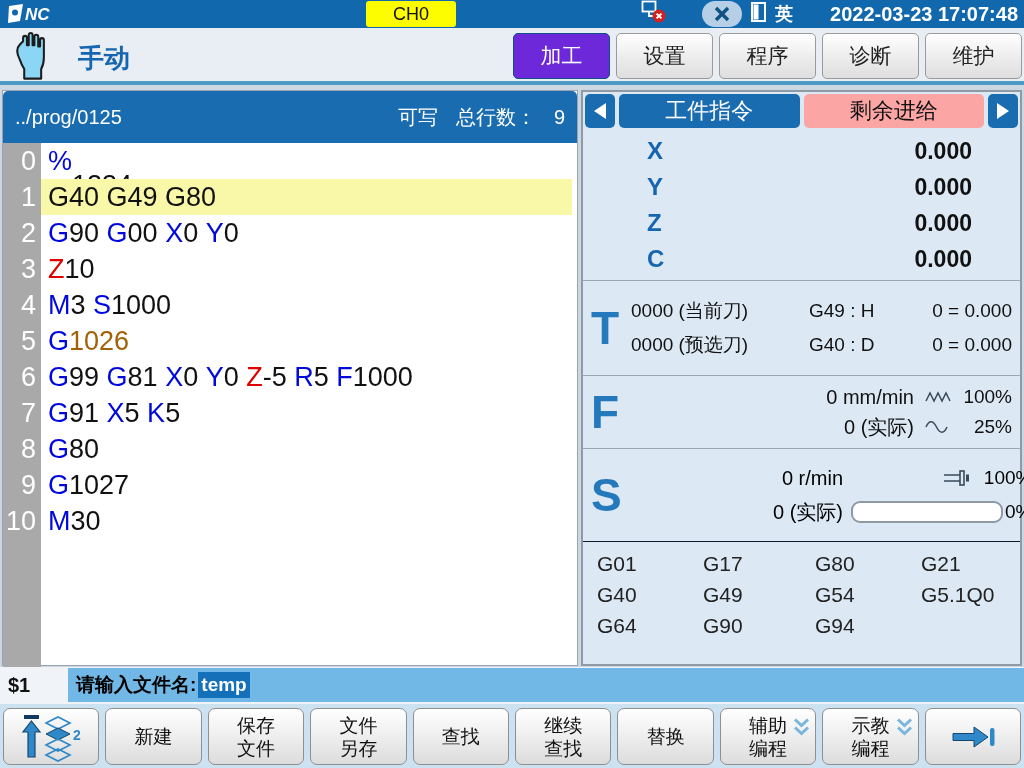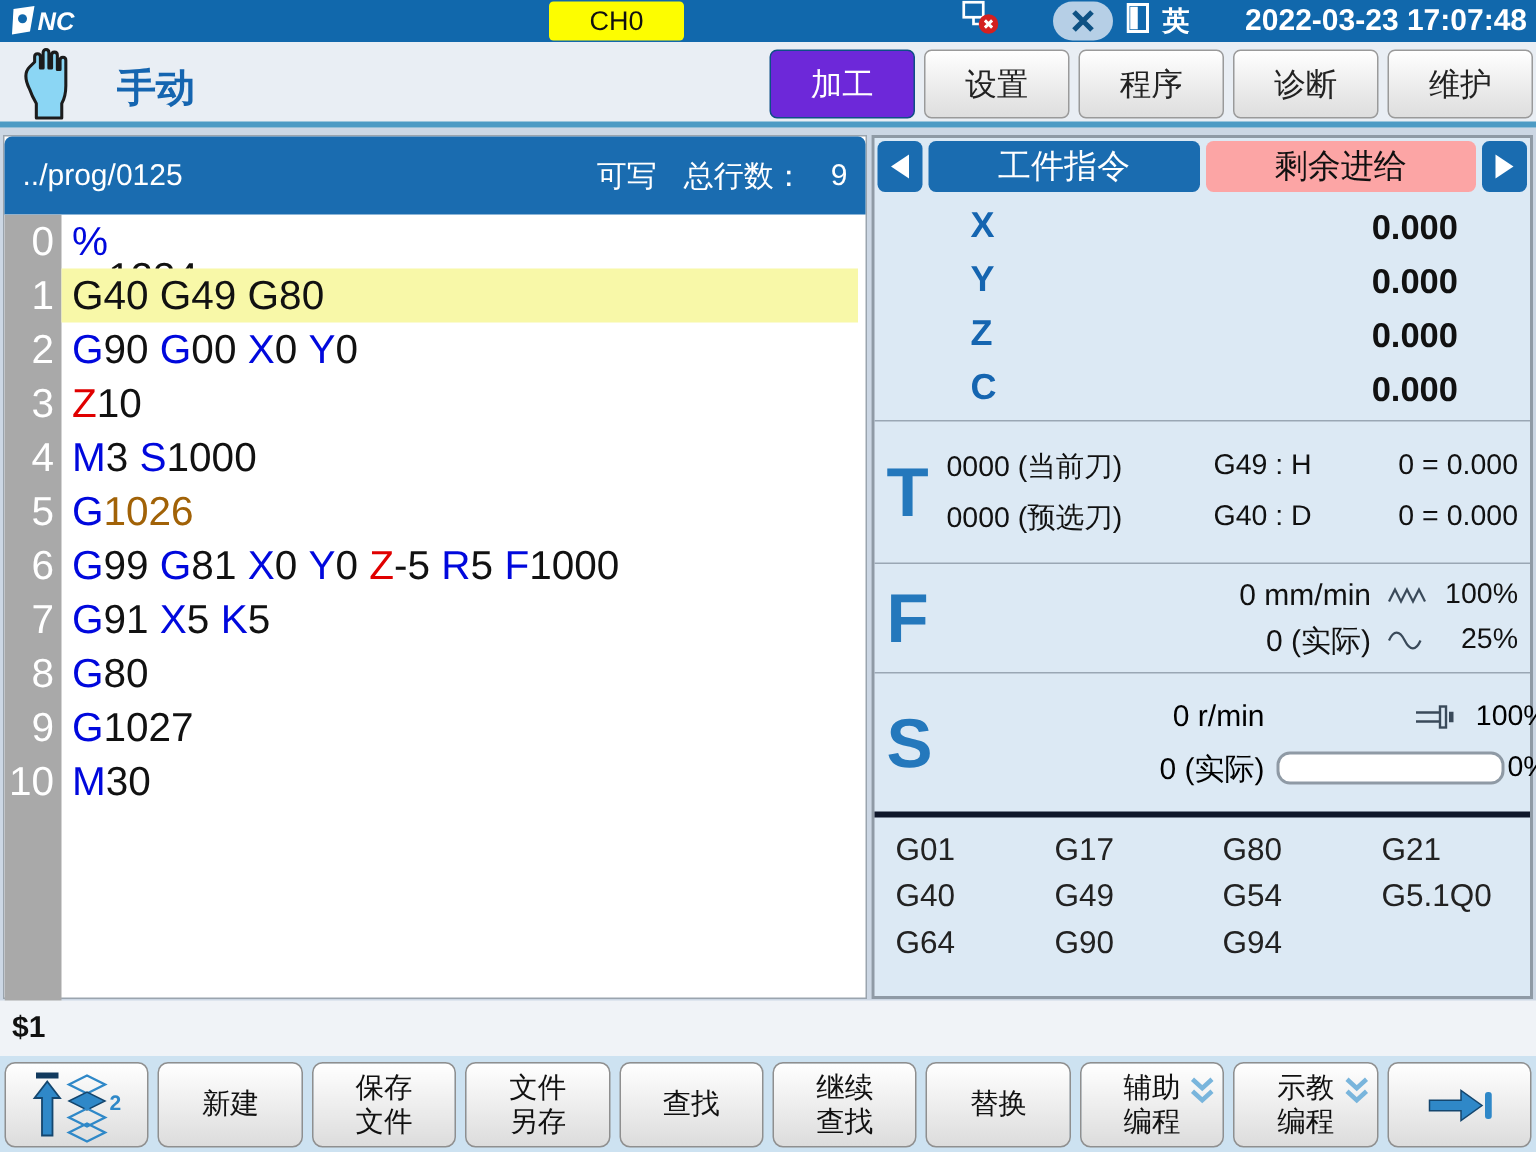--- a/index.html
+++ b/index.html
@@ -65,21 +65,21 @@
   .prow .ppct { text-align:right; font-size:19px; }
   .spindle-sec { height:93px; }
   .srow1 { display:grid; grid-template-columns:212px 1fr 36px 56px; align-items:center; font-size:20px; height:34px; }
   .srow1 .pval { text-align:right; }
   .srow1 .picon { grid-column:3; display:flex; justify-content:center; }
   .srow1 .ppct { text-align:right; font-size:19px; }
   .srow2 { display:grid; grid-template-columns:212px 8px 152px 1fr; align-items:center; font-size:20px; height:34px; }
   .srow2 .pval { text-align:right; }
   .sbar { grid-column:3; width:152px; height:22px; background:#fff; border:2px solid #8f9aa5; border-radius:9px; }
   .srow2 .ppct { font-size:19px; padding-left:2px; }
-  .gcode-sec { border-top:4px solid #0f172a; padding:10px 0 0 14px; display:grid;
+  .gcode-sec { border-top:1px solid #0f172a; padding:10px 0 0 14px; display:grid;
     grid-template-columns:106px 112px 106px 106px; grid-auto-rows:31px; font-size:21px; color:#222; }
 
   
   .statusbar { position:absolute; left:0; top:667px; width:1024px; height:37px; background:#f0f3f7; }
   .sb-channel { position:absolute; left:8px; top:0; height:37px; display:flex; align-items:center; font-size:20px; font-weight:bold; color:#111; }
   .sb-input { position:absolute; left:68px; right:0; top:1px; bottom:2px; background:#72b8e6; display:flex; align-items:center; padding-left:8px; }
   .sb-prompt { font-size:19px; font-weight:bold; color:#000; }
   .sb-value { font-size:19px; font-weight:bold; color:#fff; background:#1470b8; padding:2px 3px; margin-left:2px; }
 
   
@@ -318,20 +318,24 @@
         <span>G54</span>
         <span>G5.1Q0</span>
         <span>G64</span>
         <span>G90</span>
         <span>G94</span>
       </div>
   </div>
 
   <div class="statusbar">
     <span class="sb-channel">$1</span>
+    <div class="sb-input">
+      <span class="sb-prompt">请输入文件名:</span>
+      <span class="sb-value">temp</span>
+    </div>
   </div>
 
   <div class="toolbar" id="toolbar-buttons">
       <div class="tb-btn">
         <span class="tb-iconwrap">
           <svg width="62" height="50" viewBox="0 0 62 50">
             <rect x="4" y="3" width="15" height="4" fill="#123a5e"></rect>
             <path d="M11.5 9 L20 20 H15 V45 H8 V20 H3 Z" fill="#2f88c8" stroke="#14466e" stroke-width="1.2"></path>
             <path d="M26 11 L38 5 L50 11 L38 17 Z" fill="none" stroke="#2f88c8" stroke-width="1.6"></path>
             <path d="M26 22 L38 16 L50 22 L38 28 Z" fill="#2f88c8" stroke="#14466e" stroke-width="1"></path>

